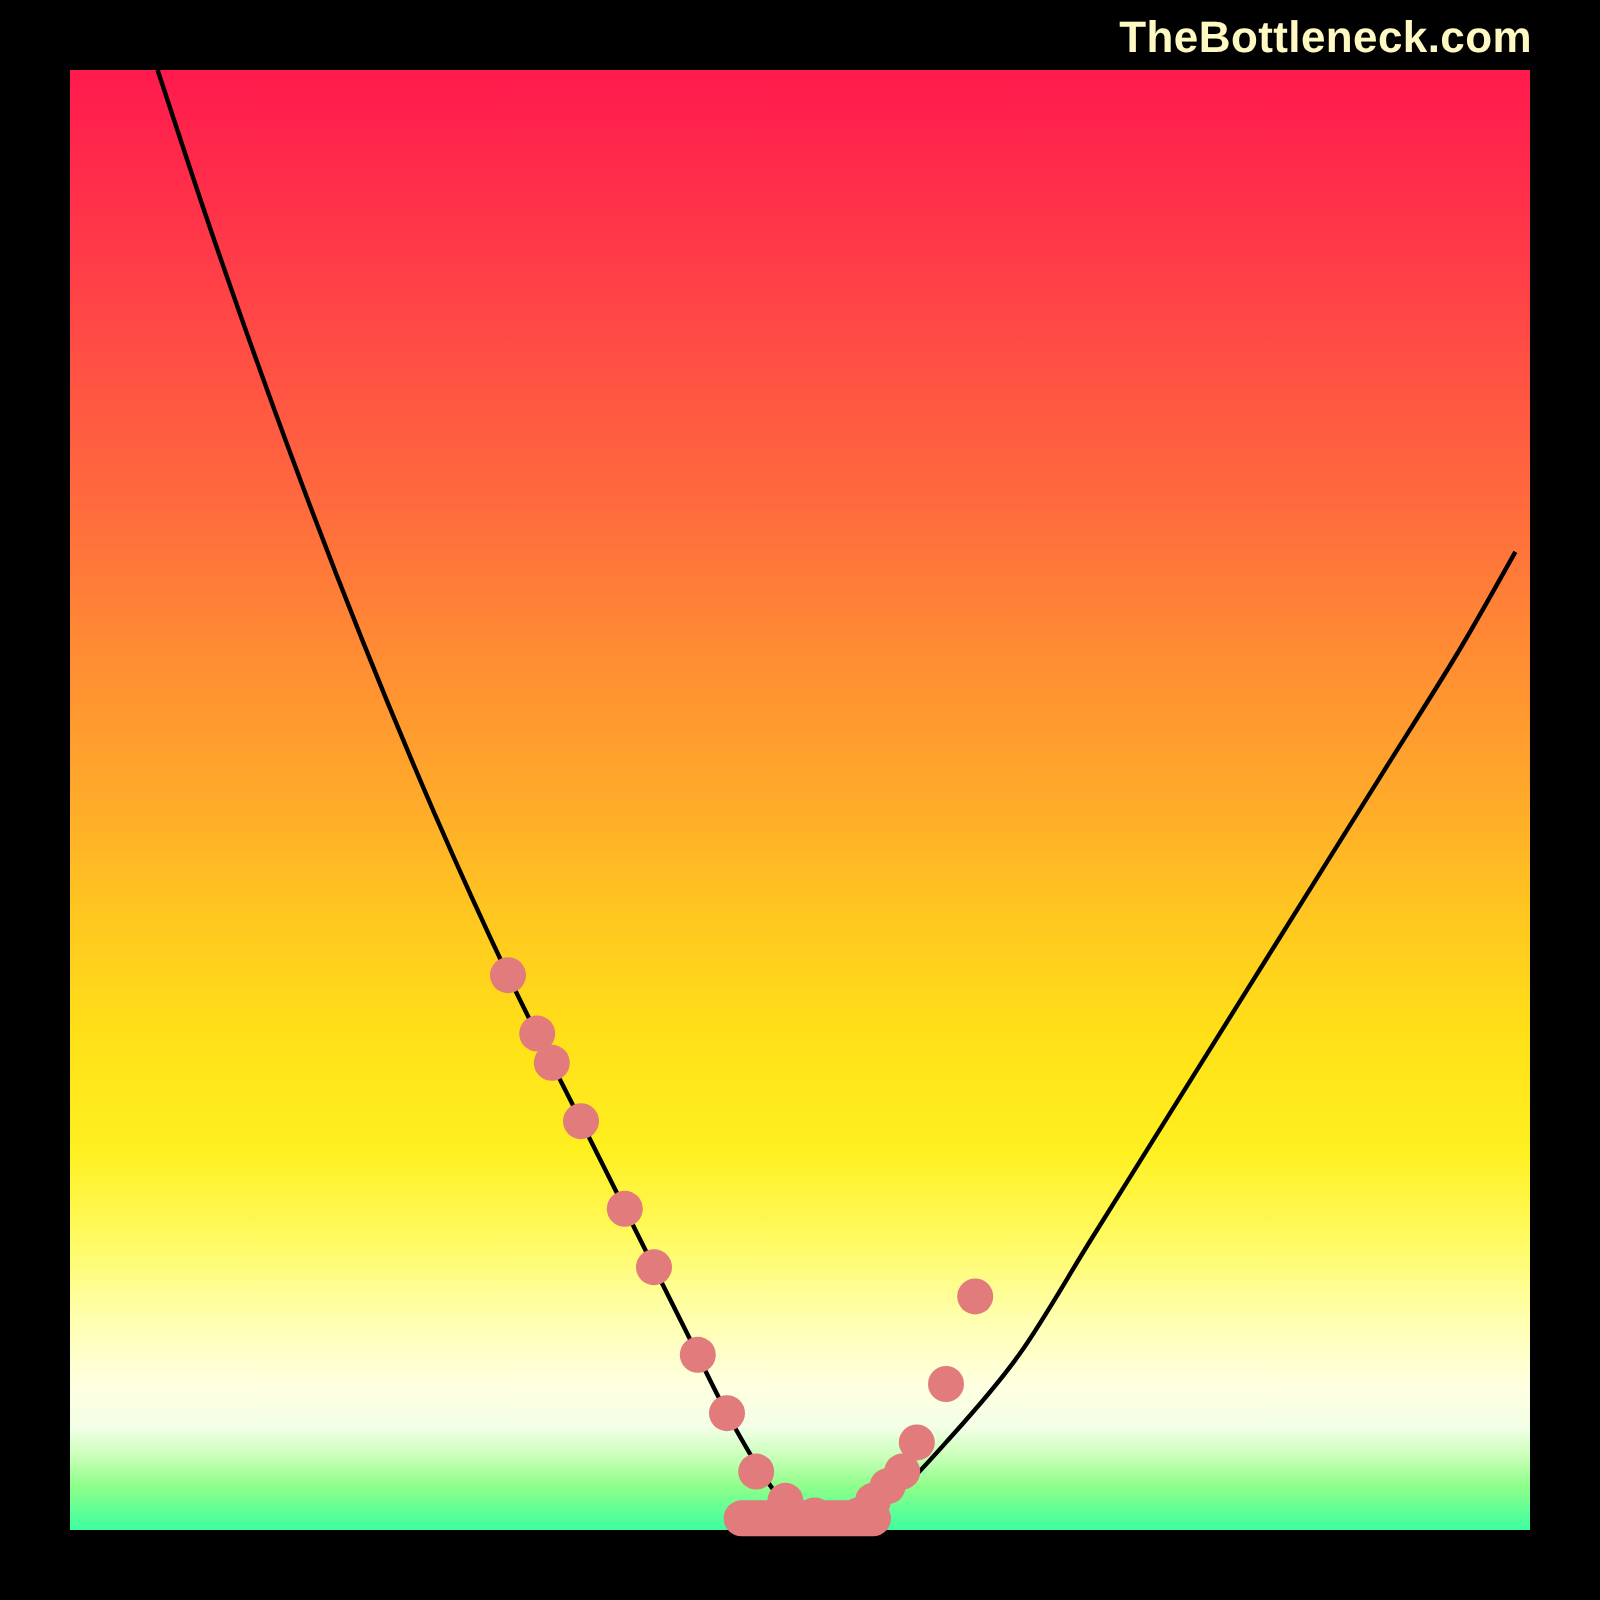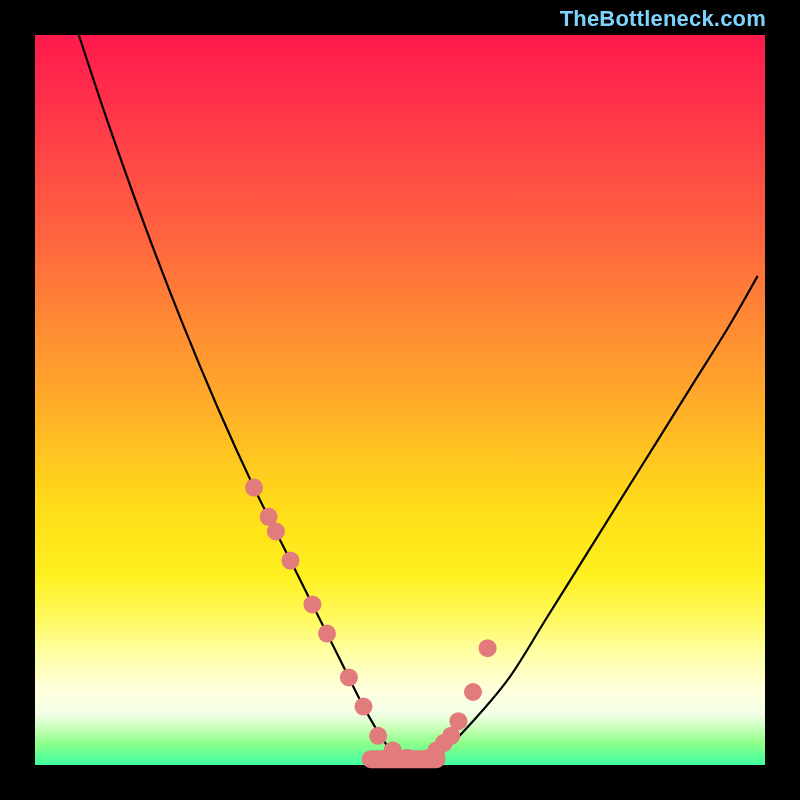--- a/index.html
+++ b/index.html
@@ -41,21 +41,21 @@
       #f2ffe6 93%,
       #c8ffb8 95%,
       #8eff8a 97%,
       #3dffa0 100%
     );
   }
   .watermark {
     position: absolute;
     top: 6px;
     right: 34px;
-    color: #7dd3fc;
+    color: #fef9c3;
     font-size: 22px;
     font-weight: 600;
     letter-spacing: 0.2px;
     user-select: none;
   }
   svg.curve {
     position: absolute;
     left: 0;
     top: 0;
     width: 730px;

